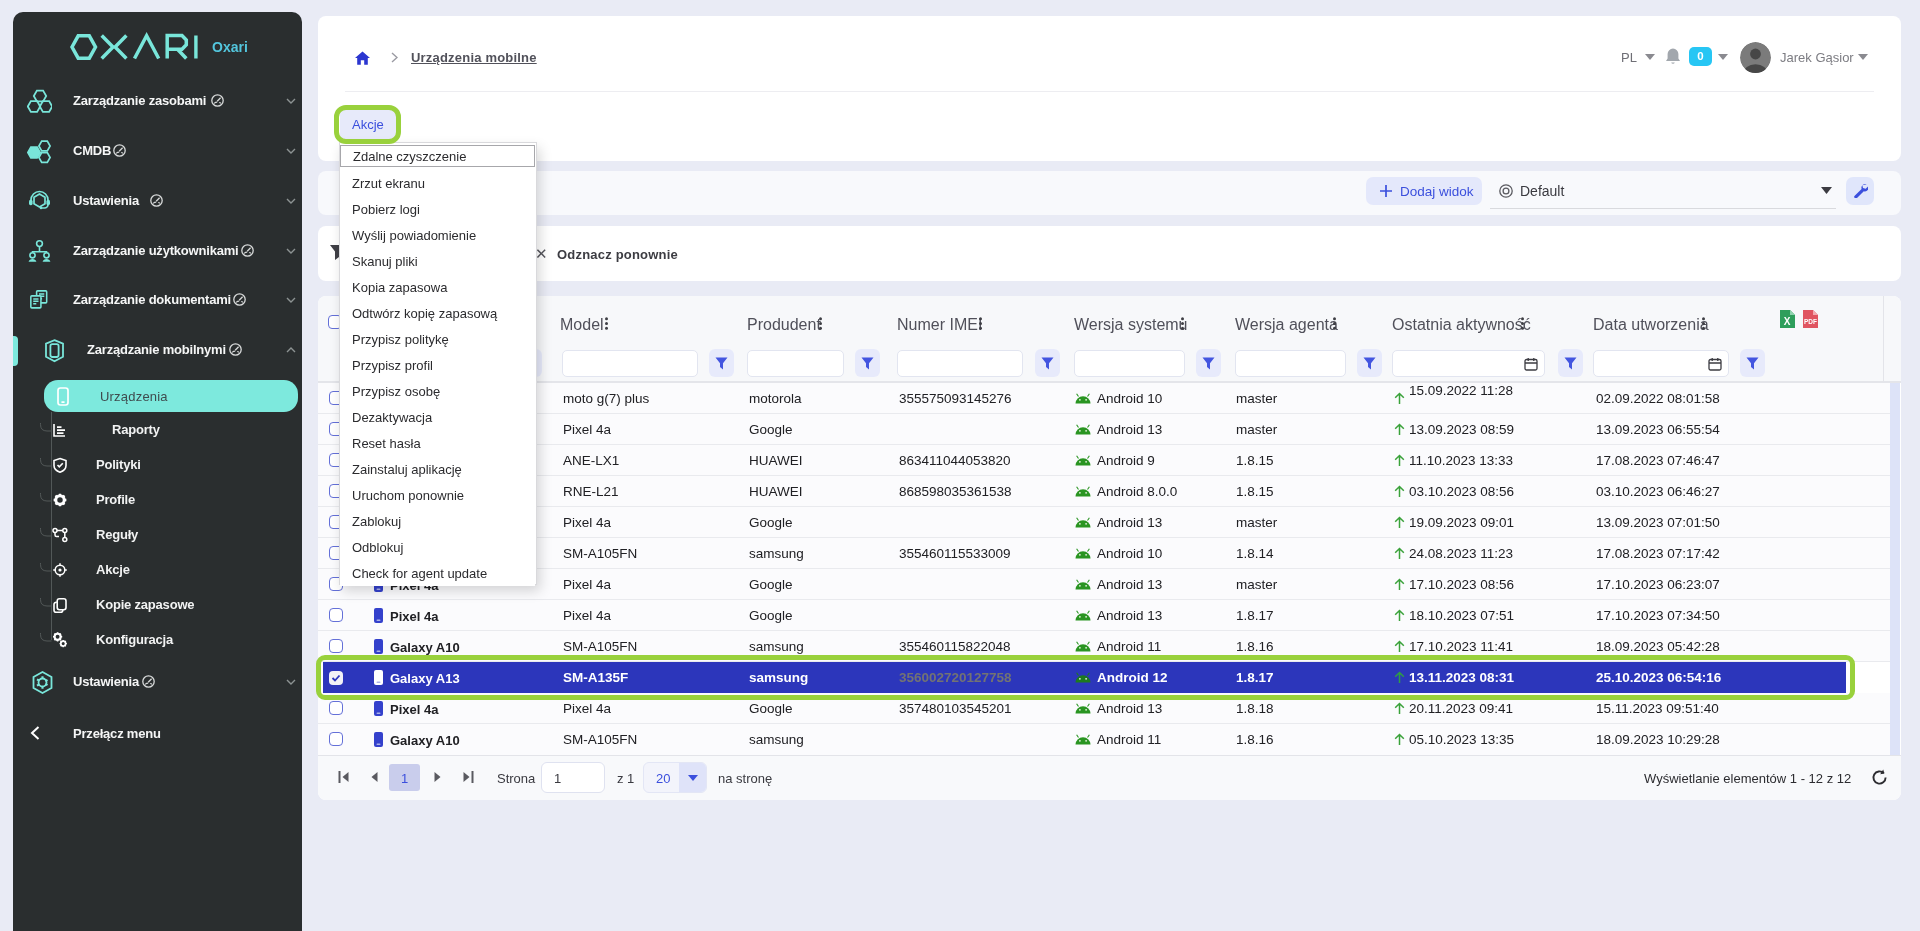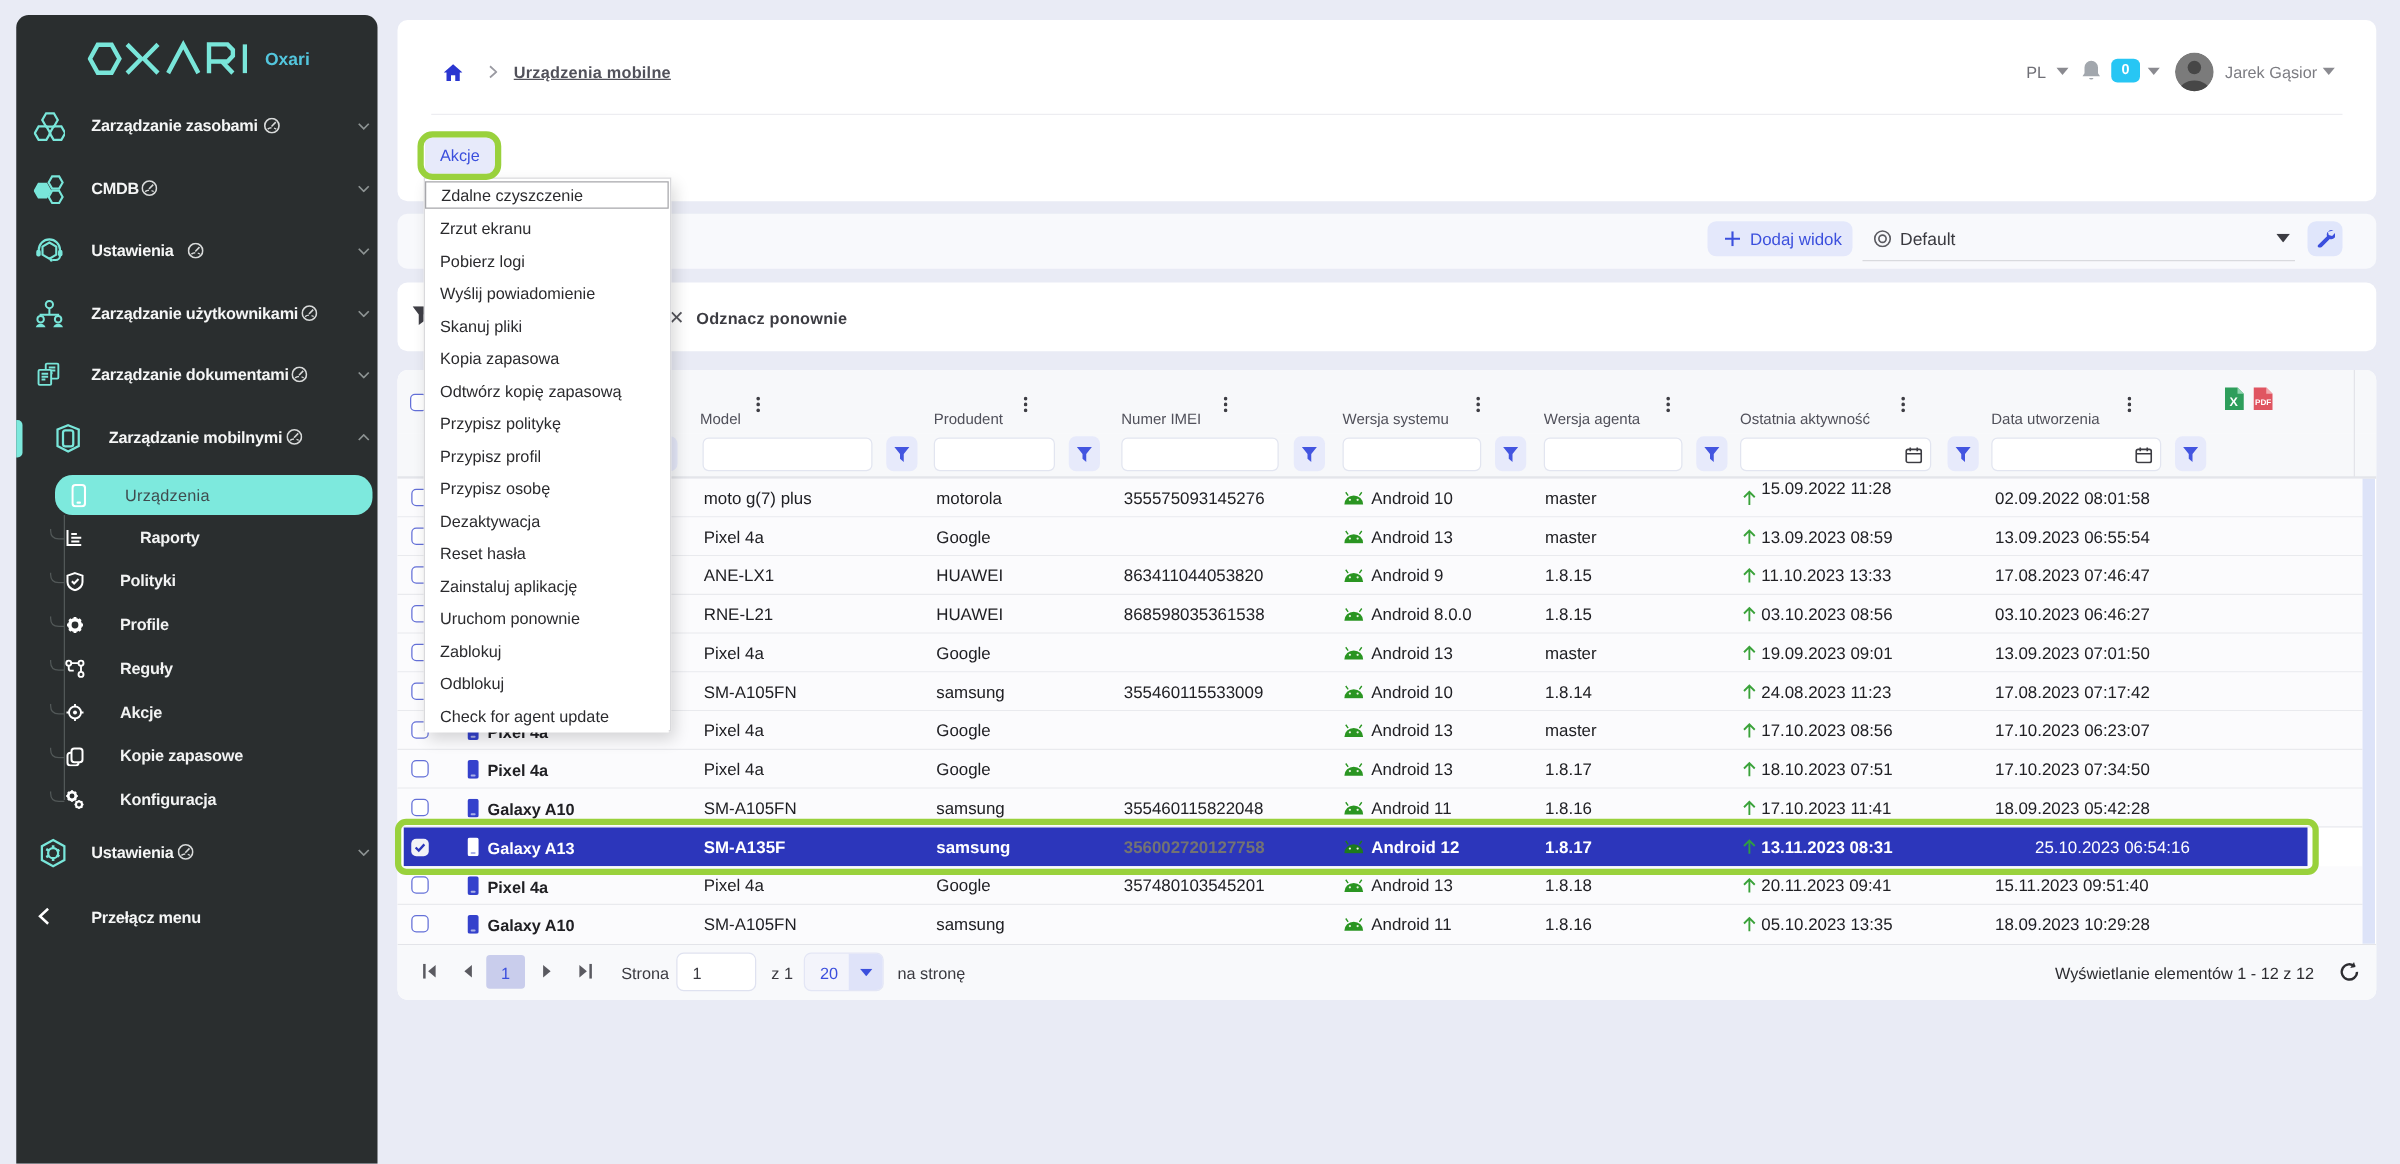--- a/index.html
+++ b/index.html
@@ -4,21 +4,21 @@
 <style>
 * { margin:0; padding:0; box-sizing:border-box; }
 html,body { width:1920px; height:931px; overflow:hidden; }
 body { background:#e9ebf5; font-family:"Liberation Sans", sans-serif; position:relative; }
 svg { display:block; }
 .abs { position:absolute; }
 #sidebar { position:absolute; left:13px; top:12px; width:289px; height:919px; background:#2a2e2f; border-radius:10px 10px 0 0; }
 .mtxt { position:absolute; color:#f5f6f6; font-size:13px; font-weight:700; white-space:nowrap; letter-spacing:-0.2px; }
 .stxt { position:absolute; color:#f2f3f3; font-size:13px; font-weight:700; white-space:nowrap; letter-spacing:-0.2px; }
 .card { position:absolute; background:#fff; border-radius:8px; }
-.hlabel { position:absolute; font-size:12px; color:#50505a; white-space:nowrap;margin-top:12px;}
+.hlabel { position:absolute; font-size:16px; color:#50505a; white-space:nowrap;}
 .finput { position:absolute; top:350px; height:27px; background:#fff; border:1px solid #e2e5f0; border-radius:5px; }
 .fchip { position:absolute; top:349px; width:25px; height:28px; background:#e7eafb; border-radius:6px; }
 .cell { position:absolute; font-size:13.5px; color:#202024; white-space:nowrap; }
 .name { font-weight:700; font-size:13px; }
 .green-box { position:absolute; border:5px solid #99d13c; border-radius:10px; }
 .dditem { position:absolute; width:195px; height:26px; font-size:13px; color:#2b2b2e; background:#fff;}
 .dditem span { position:absolute; left:12px; top:50%; transform:translateY(-50%); white-space:nowrap; }
 .checkbox { position:absolute; width:14px; height:14px; border:1.5px solid #6470d8; border-radius:4px; background:#fff; }
 </style>
 </head>
@@ -667,21 +667,21 @@
     </g>
 <circle cx="4.9" cy="6.8" r="0.9" fill="#e8f2e0"></circle>
     <circle cx="11.1" cy="6.8" r="0.9" fill="#e8f2e0"></circle>
   </svg>
 <div class="cell" style="left:1097px;top:670px;color:#ffffff;font-weight:700;">Android 12</div>
 <div class="cell" style="left:1236px;top:670px;color:#ffffff;font-weight:700;">1.8.17</div>
 <svg class="abs" style="left:1394px;top:671px" width="11" height="13" viewBox="0 0 11 13">
     <path d="M5.5 1.5 V12 M1.2 5.8 L5.5 1.5 L9.8 5.8" stroke="#2f9e43" stroke-width="1.5" fill="none"></path>
   </svg>
 <div class="cell" style="left:1409px;top:670px;color:#ffffff;font-weight:700;">13.11.2023 08:31</div>
-<div class="cell" style="left:1596px;top:670px;color:#ffffff;font-weight:400;margin-left:32px;">25.10.2023 06:54:16</div>
+<div class="cell" style="left:1596px;top:670px;color:#ffffff;font-weight:700;">25.10.2023 06:54:16</div>
 <div class="abs" style="left:318px;top:693px;width:1572px;height:31px;background:#fbfbfd;border-bottom:1px solid #e9eaee;"></div>
 <div class="checkbox" style="left:329px;top:701px;"></div>
 <svg class="abs" style="left:374px;top:701px" width="9" height="15" viewBox="0 0 9 15">
     <rect x="0" y="0" width="9" height="15" rx="2" fill="#3441cc"></rect>
     <rect x="2.5" y="11.5" width="4" height="1.6" rx="0.8" fill="#aab1e8"></rect>
   </svg>
 <div class="cell name" style="left:390px;top:702px;color:#202024;">Pixel 4a</div>
 <div class="cell" style="left:563px;top:701px;color:#202024;font-weight:400;">Pixel 4a</div>
 <div class="cell" style="left:749px;top:701px;color:#202024;font-weight:400;">Google</div>
 <div class="cell" style="left:899px;top:701px;color:#202024;font-weight:400;">357480103545201</div>

